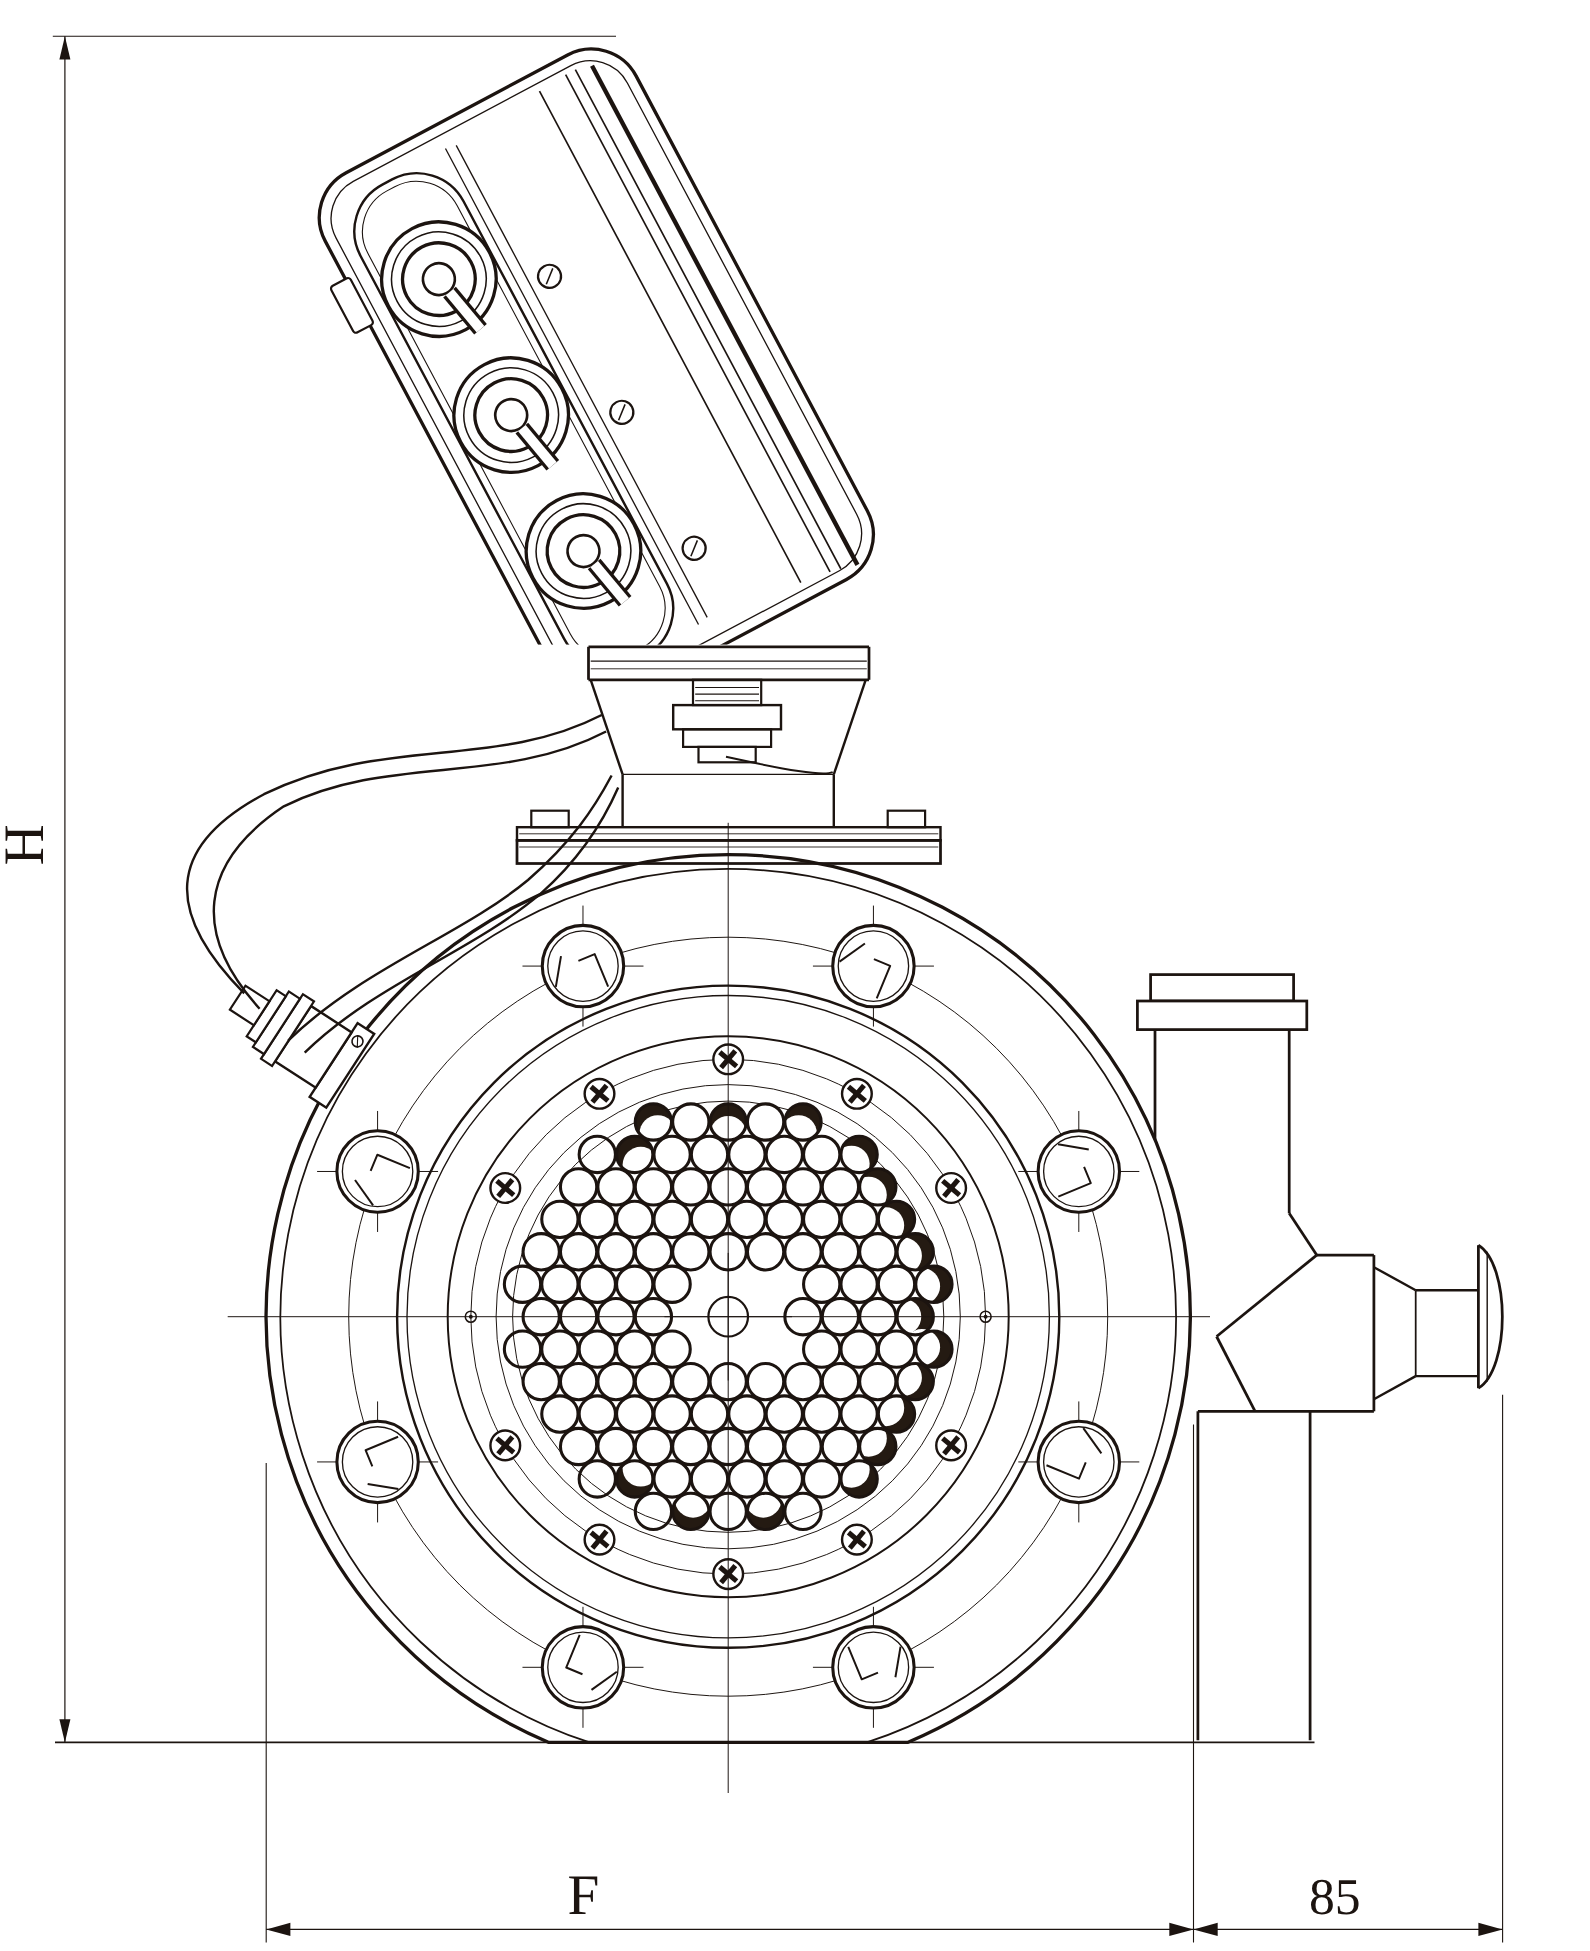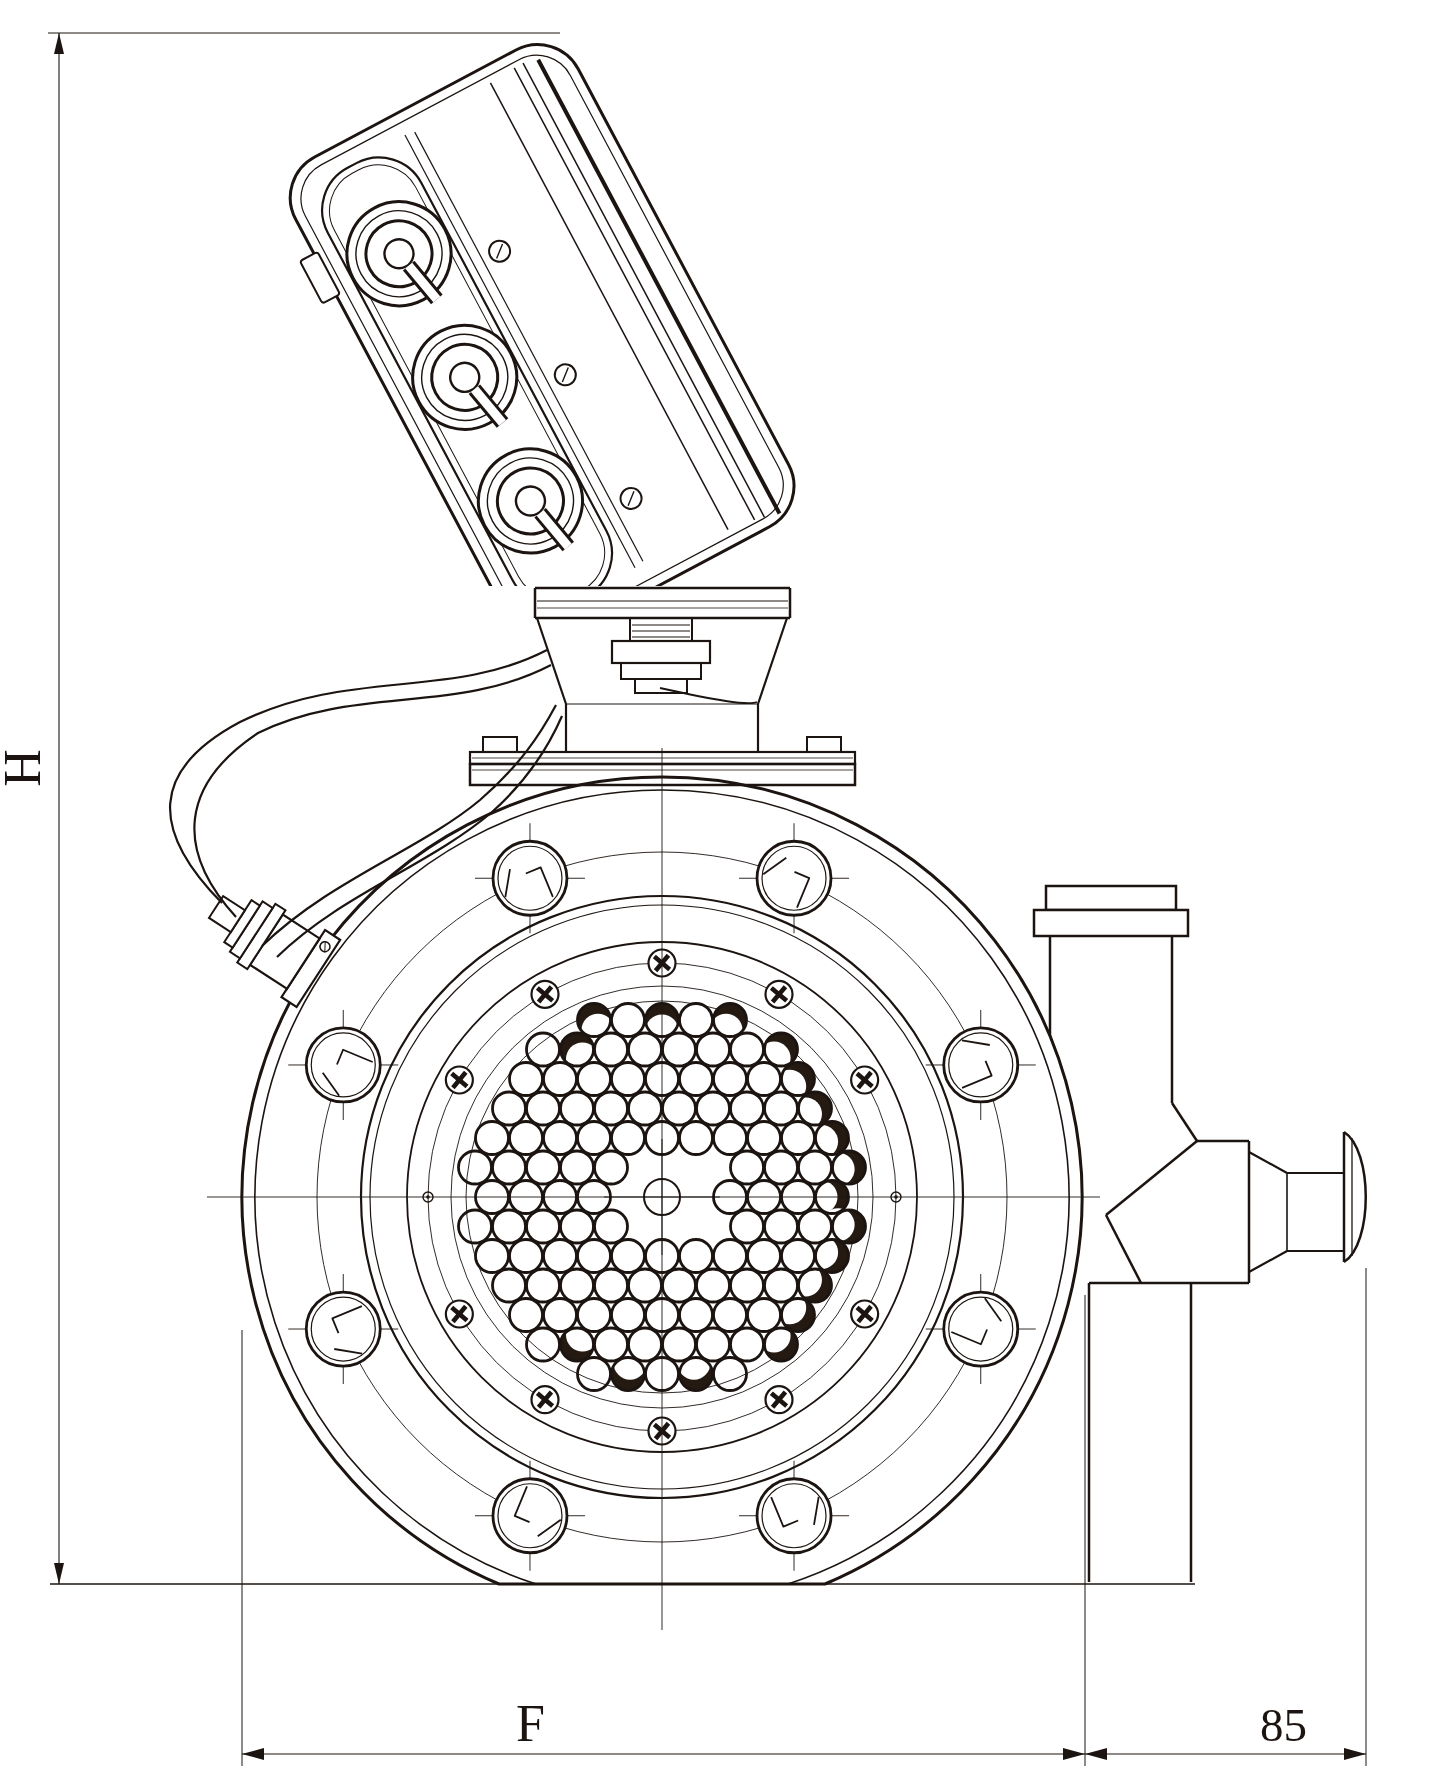--- a/index.html
+++ b/index.html
@@ -3,21 +3,21 @@
 <meta charset="utf-8">
 <style>
   html,body{margin:0;padding:0;background:#ffffff;}
   #stage{position:relative;width:1445px;height:1774px;background:#ffffff;overflow:hidden;
          font-family:"Liberation Serif", serif;}
   #svg-host{position:absolute;left:0;top:0;width:1445px;height:1774px;}
   .dim-label{position:absolute;color:#1c1410;font-family:"Liberation Serif", serif;
              font-weight:normal;line-height:1;user-select:none;}
   #label-h{left:4px;top:742px;font-size:52px;transform:rotate(-90deg);transform-origin:center;}
   #label-f{left:516px;top:1698px;font-size:52px;}
-  #label-85{left:1260px;top:1702px;font-size:47px;text-align:center;}
+  #label-85{left:1190px;top:1702px;font-size:47px;text-align:center;}
 </style>
 </head>
 <body>
 
 <div id="stage">
   <div id="svg-host"><svg width="1445" height="1774" viewBox="0 0 1445 1774" xmlns="http://www.w3.org/2000/svg">
         <g transform="translate(690,620) rotate(-28)">
           <g>
             <rect x="-160" y="-585" width="320" height="540" rx="46" stroke="#1c1410" stroke-width="3" fill="#fff"></rect>
             <rect x="-150" y="-575" width="300" height="520" rx="38" stroke="#1c1410" stroke-width="1.2" fill="none"></rect>

